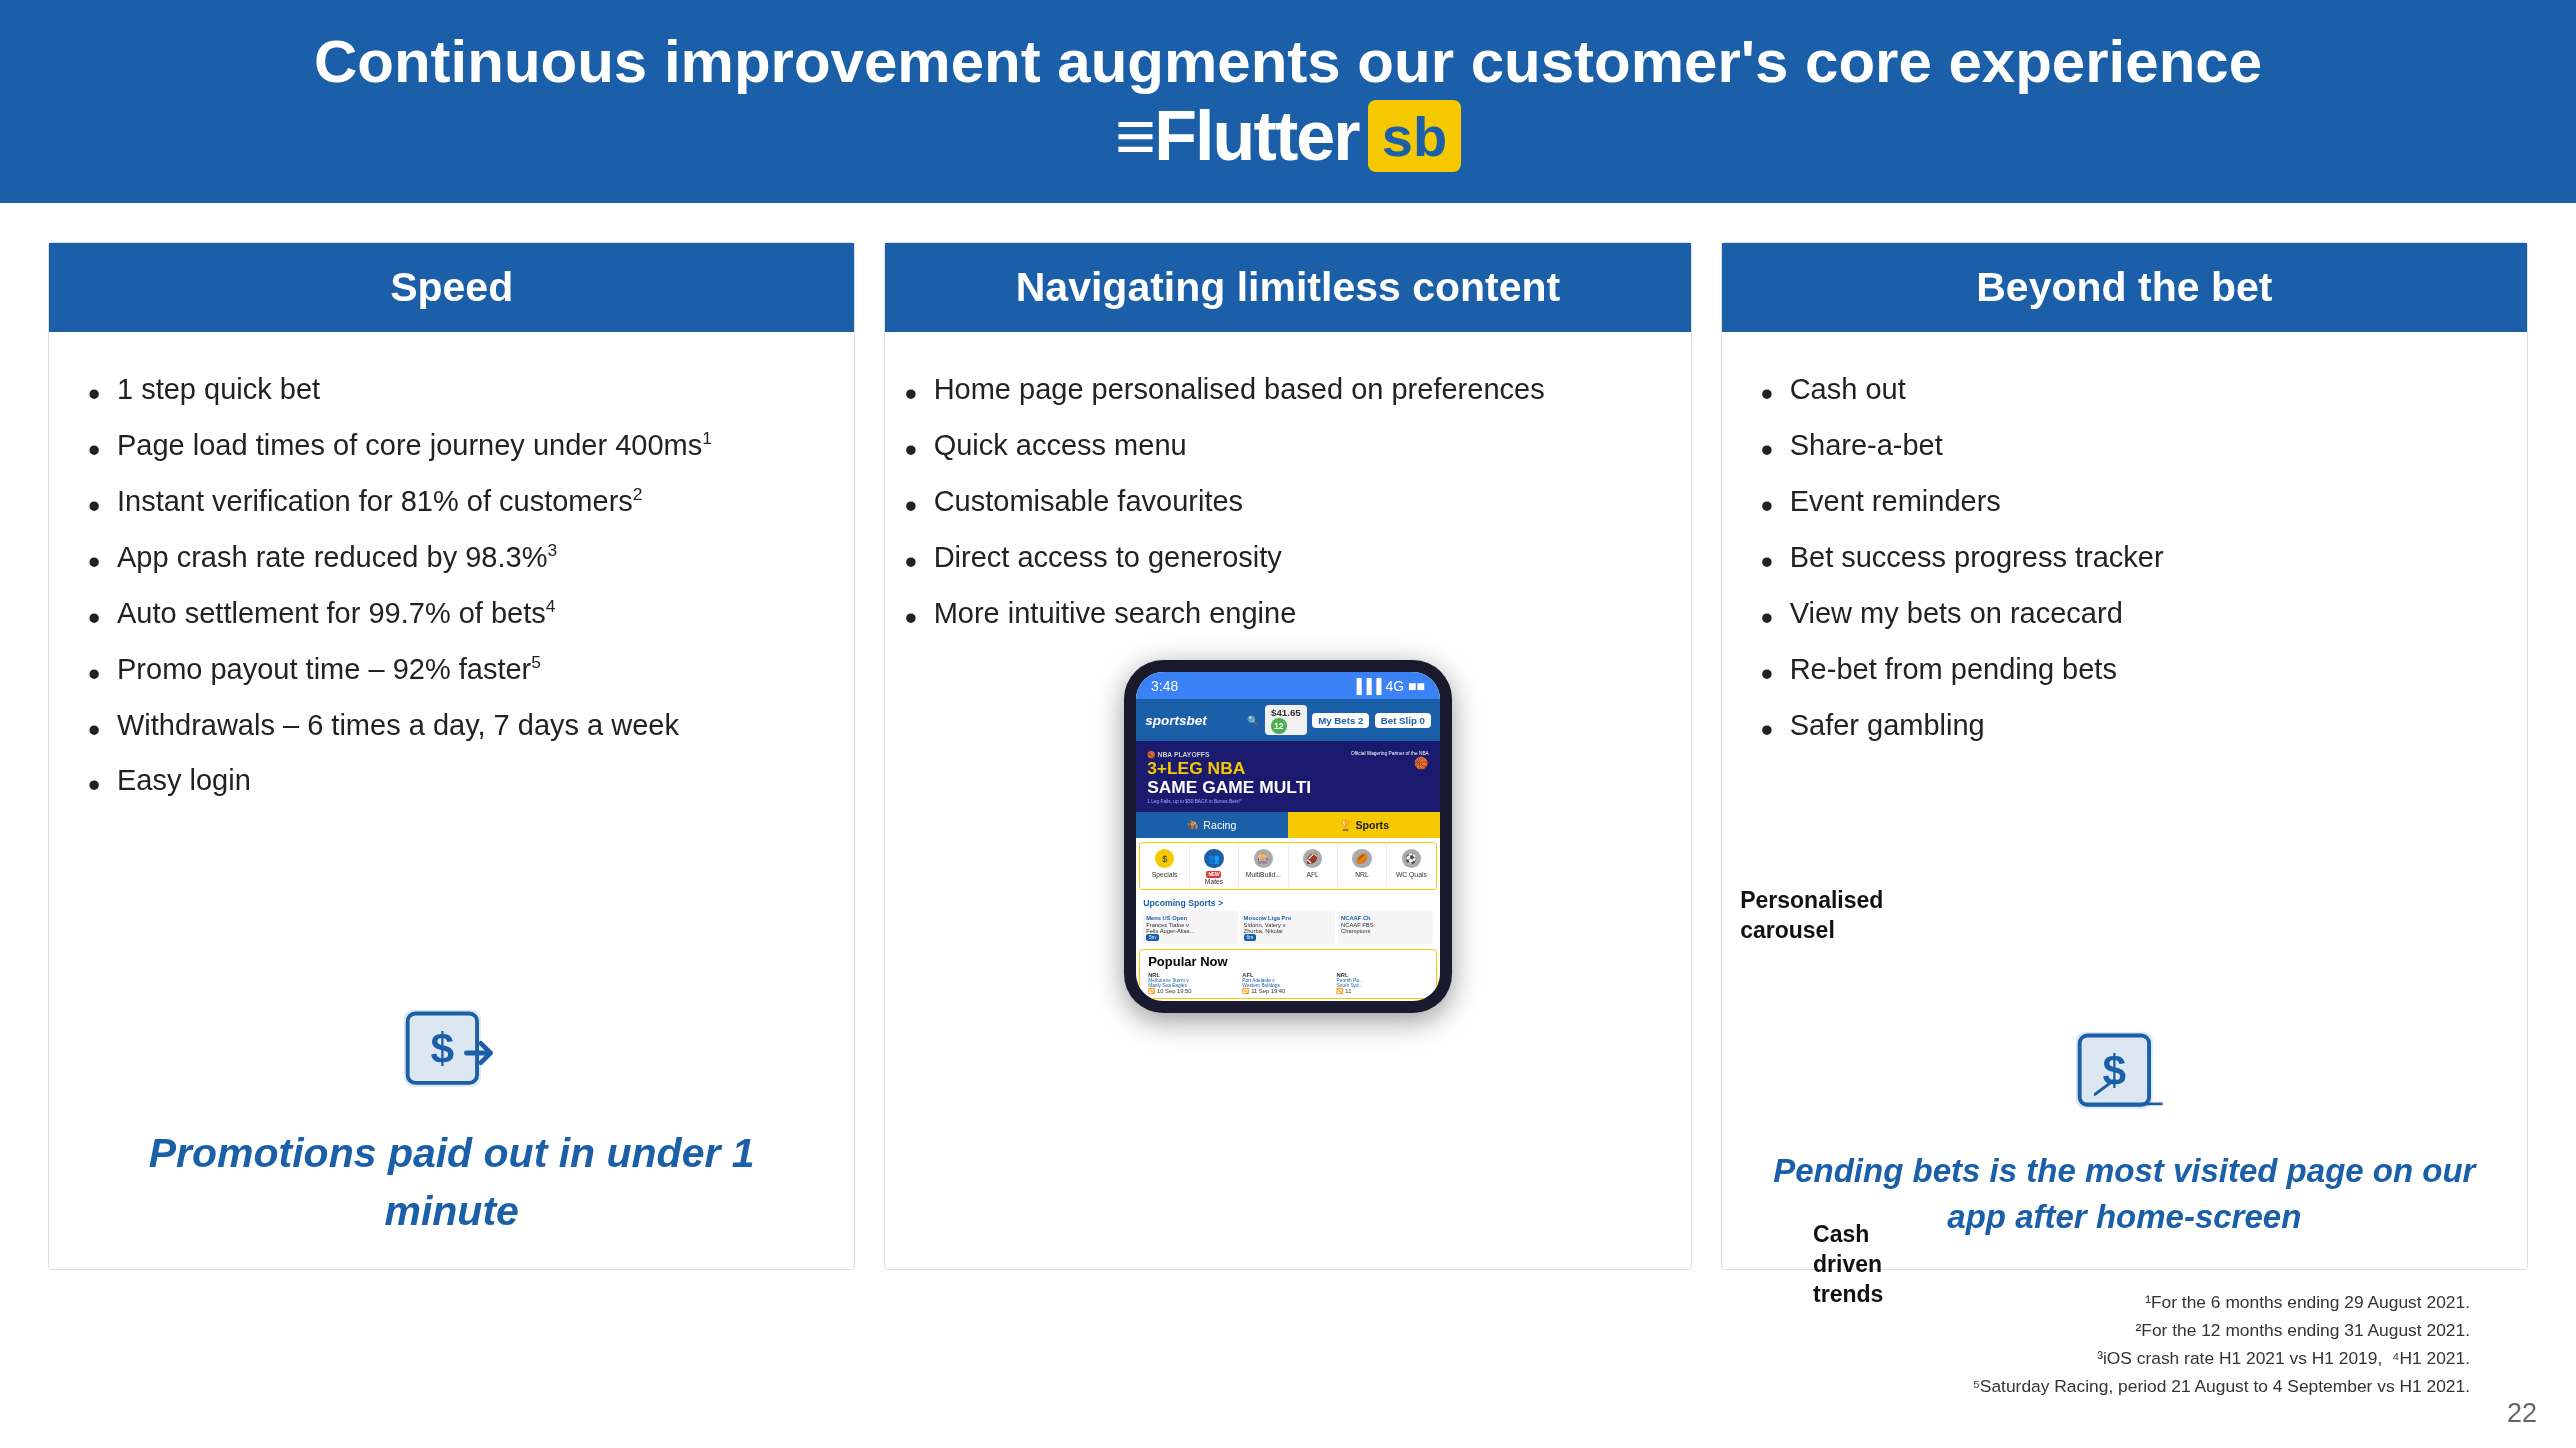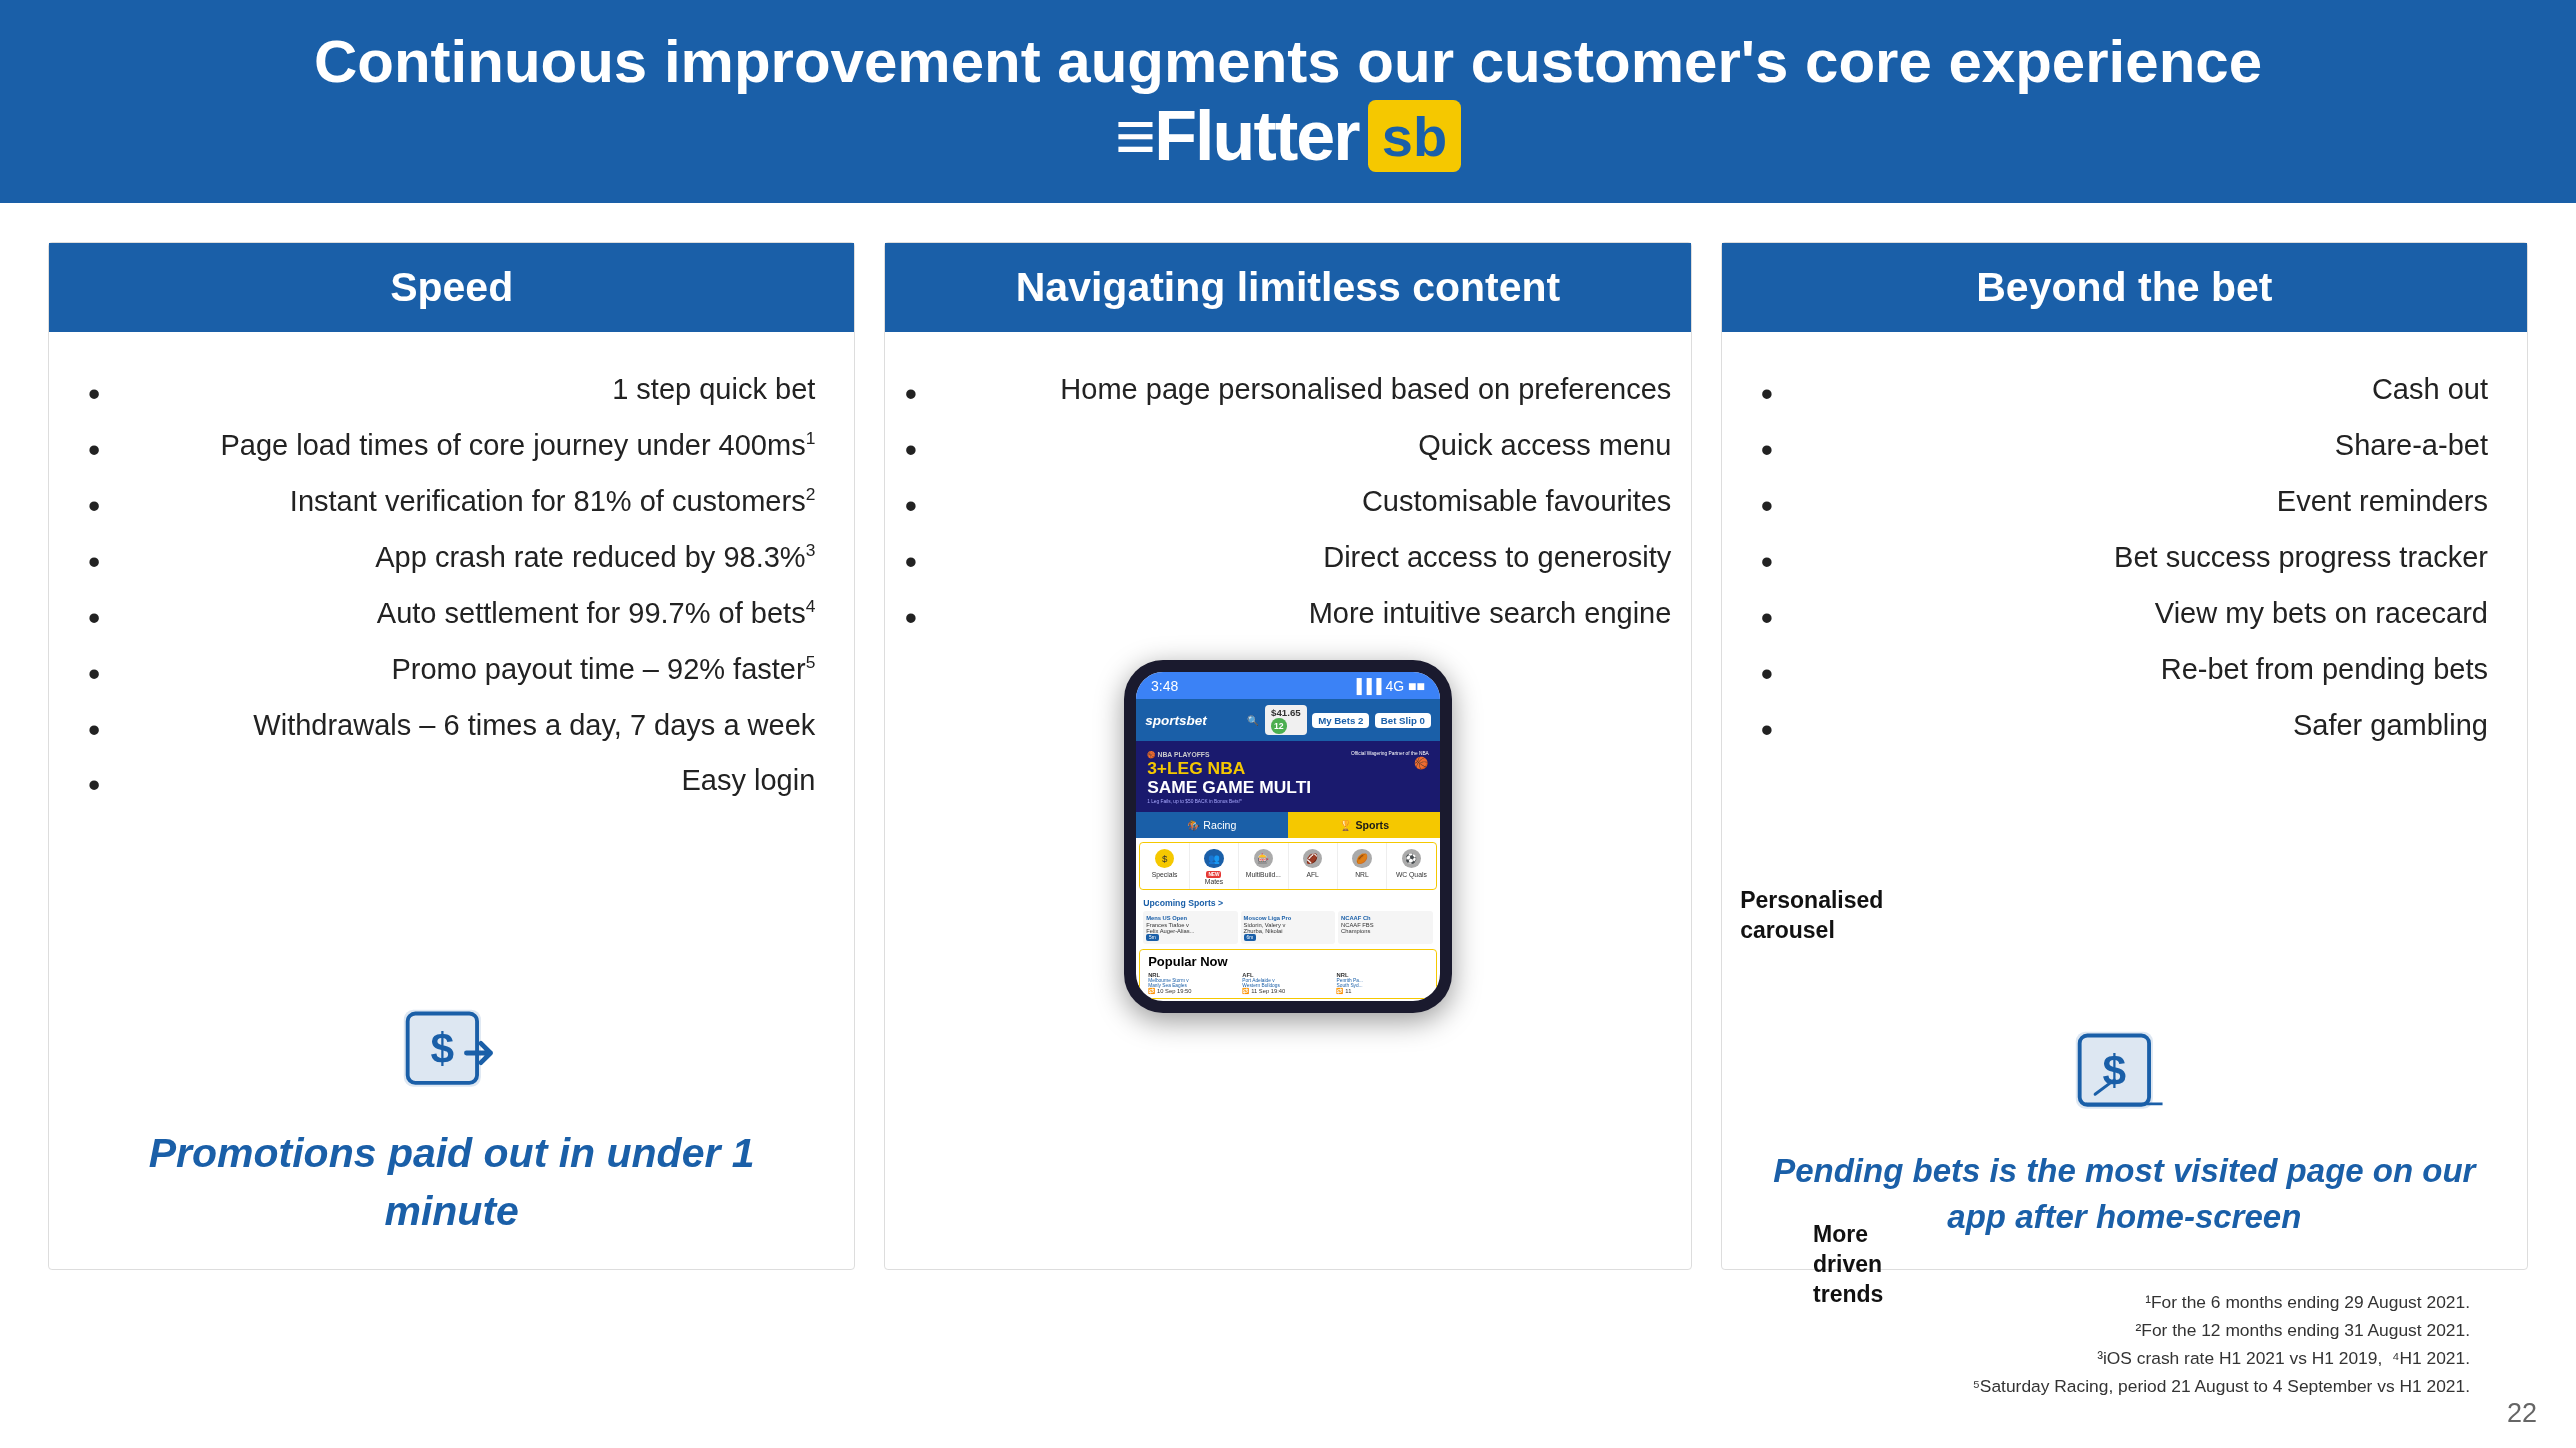--- a/index.html
+++ b/index.html
@@ -94,21 +94,20 @@
     .column-body {
       padding: 29px 39px;
       flex: 1;
       display: flex;
       flex-direction: column;
     }
 
     .bullet-list {
       list-style: none;
       margin-bottom: 19.3px;
-      text-align: right;
     }
 
     .bullet-list li {
       font-size: 29px;
       color: #222;
       padding: 7.7px 0;
       padding-left: 29px;
       position: relative;
       line-height: 1.4;
     }
@@ -614,21 +613,21 @@
                     </div>
                   </div>
                 </div>
               </div>
             </div>
 
             <div class="phone-annotation personalised-label">
               <strong>Personalised</strong><br>carousel
             </div>
             <div class="phone-annotation model-label">
-              <strong>More</strong><br>driven<br>trends
+              <strong>Cash</strong><br>driven<br>trends
             </div>
           </div>
         </div>
       </div>
 
       <div class="column">
         <div class="column-header">Beyond the bet</div>
         <div class="column-body">
           <ul class="bullet-list">
             <li>Cash out</li>

